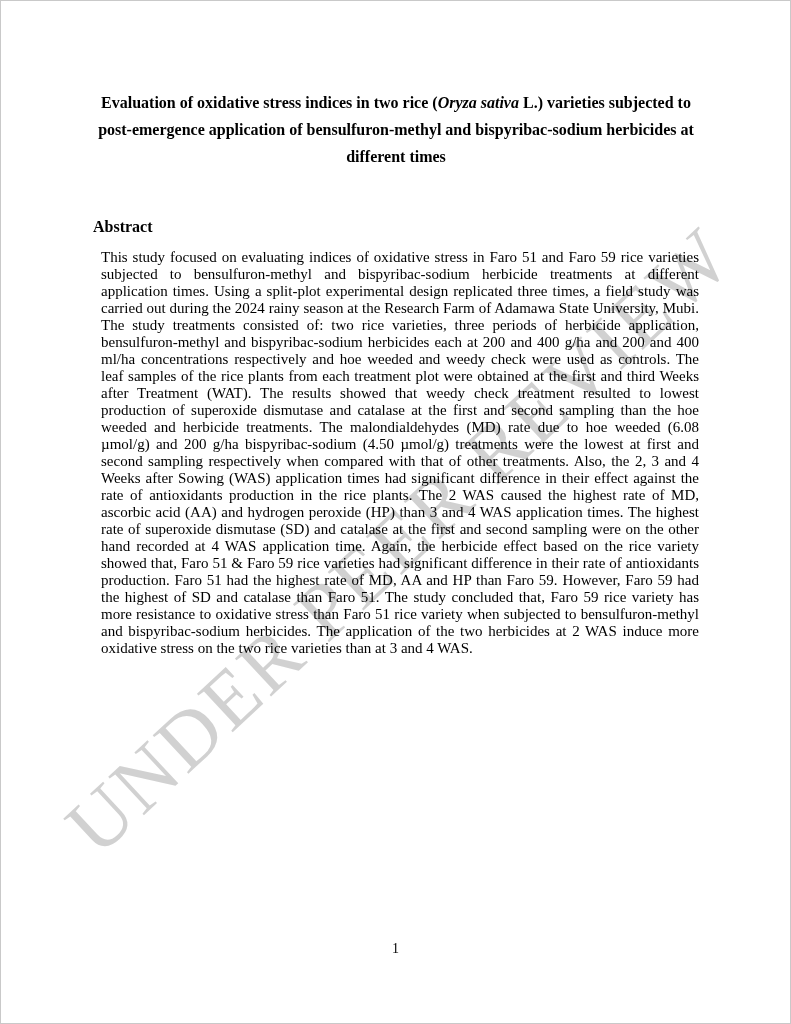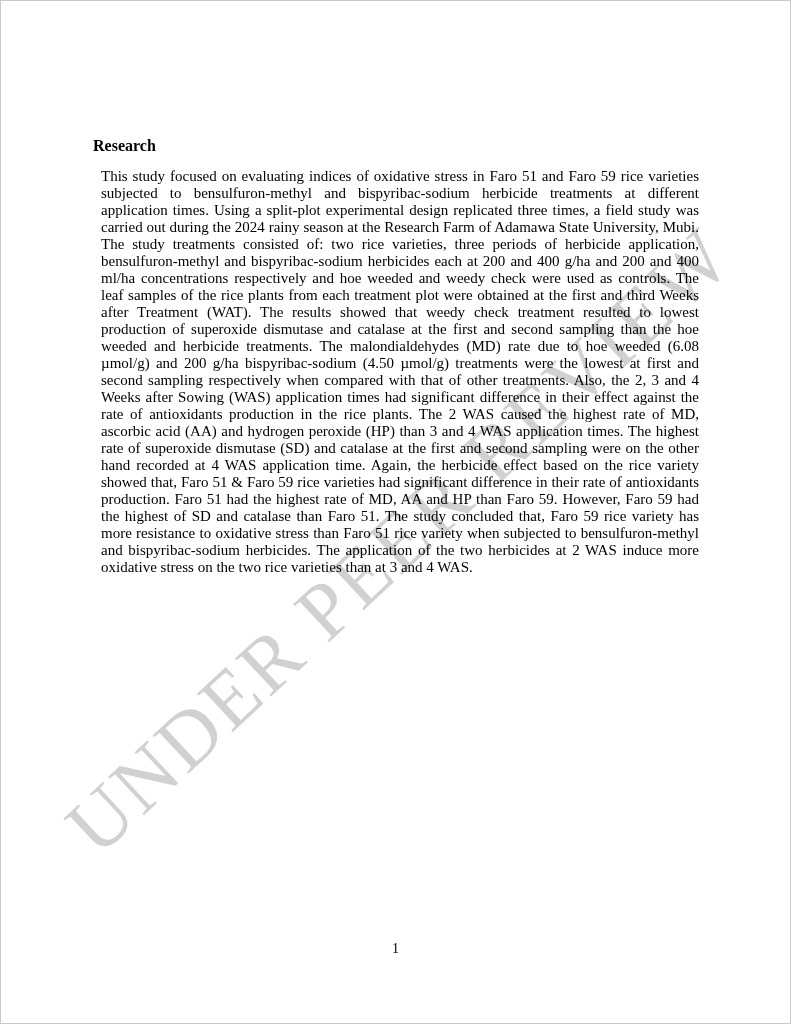--- a/index.html
+++ b/index.html
@@ -84,22 +84,23 @@
 </style>
 </head>
 <body>
 
 <div class="page">
 
   <div class="watermark">UNDER PEER REVIEW</div>
 
   <div class="content">
 
+    <h1 class="paper-title"><span>Evaluation of oxidative stress indices in two rice (</span><em>Oryza sativa</em><span> L.) varieties subjected to post-emergence application of bensulfuron-methyl and bispyribac-sodium herbicides at different times</span></h1>
 
-    <h2 class="abstract-heading">Research</h2>
+    <h2 class="abstract-heading">Abstract</h2>
 
     <p class="abstract-body">This study focused on evaluating indices of oxidative stress in Faro 51 and Faro 59 rice varieties subjected to bensulfuron-methyl and bispyribac-sodium herbicide treatments at different application times. Using a split-plot experimental design replicated three times, a field study was carried out during the 2024 rainy season at the Research Farm of Adamawa State University, Mubi. The study treatments consisted of: two rice varieties, three periods of herbicide application, bensulfuron-methyl and bispyribac-sodium herbicides each at 200 and 400 g/ha and 200 and 400 ml/ha concentrations respectively and hoe weeded and weedy check were used as controls. The leaf samples of the rice plants from each treatment plot were obtained at the first and third Weeks after Treatment (WAT). The results showed that weedy check treatment resulted to lowest production of superoxide dismutase and catalase at the first and second sampling than the hoe weeded and herbicide treatments. The malondialdehydes (MD) rate due to hoe weeded (6.08 µmol/g) and 200 g/ha bispyribac-sodium (4.50 µmol/g) treatments were the lowest at first and second sampling respectively when compared with that of other treatments. Also, the 2, 3 and 4 Weeks after Sowing (WAS) application times had significant difference in their effect against the rate of antioxidants production in the rice plants. The 2 WAS caused the highest rate of MD, ascorbic acid (AA) and hydrogen peroxide (HP) than 3 and 4 WAS application times. The highest rate of superoxide dismutase (SD) and catalase at the first and second sampling were on the other hand recorded at 4 WAS application time. Again, the herbicide effect based on the rice variety showed that, Faro 51 &amp; Faro 59 rice varieties had significant difference in their rate of antioxidants production. Faro 51 had the highest rate of MD, AA and HP than Faro 59. However, Faro 59 had the highest of SD and catalase than Faro 51. The study concluded that, Faro 59 rice variety has more resistance to oxidative stress than Faro 51 rice variety when subjected to bensulfuron-methyl and bispyribac-sodium herbicides. The application of the two herbicides at 2 WAS induce more oxidative stress on the two rice varieties than at 3 and 4 WAS.</p>
 
 
   </div>
 
   <div class="page-number">1</div>
 
 </div>
 

